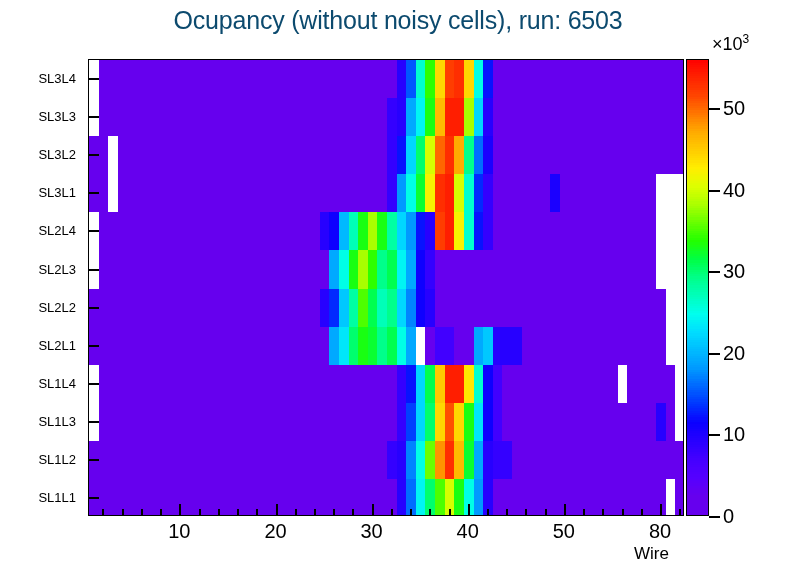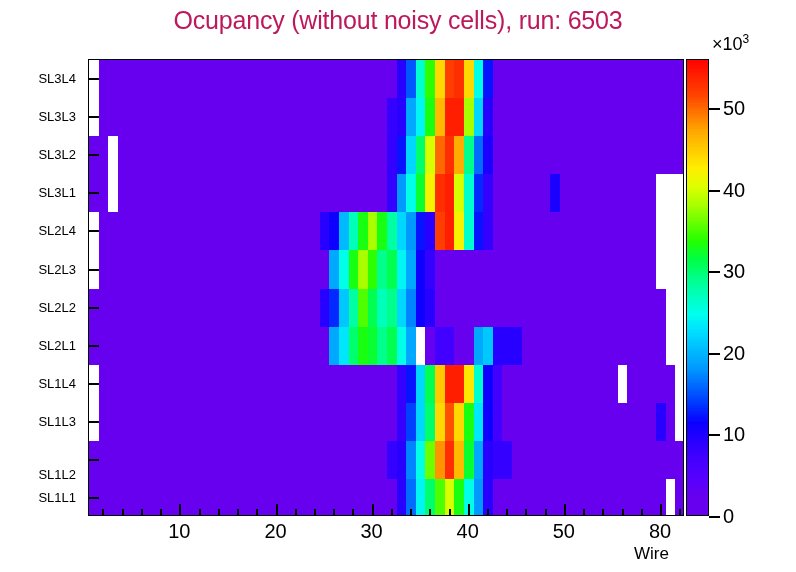--- a/index.html
+++ b/index.html
@@ -9,21 +9,21 @@
     font-family:"Liberation Sans", sans-serif;
     overflow:hidden;
     position:relative;
   }
   #root-canvas{position:absolute;left:0;top:0;width:796px;height:572px;}
 
   
   #plot-title{
     position:absolute;left:0;top:6px;width:796px;
     text-align:center;
-    font-size:25px;color:#be185d;
+    font-size:25px;color:#0c4a6e;
     letter-spacing:-0.2px;
     white-space:nowrap;
   }
 
   
   #plot-frame{
     position:absolute;
     left:88px;top:59px;width:596px;height:457px;
     background:#ffffff;
     border:1px solid #000;
@@ -103,21 +103,21 @@
       <div class="y-tick-label" style="top:19.0px">SL3L4</div>
       <div class="y-tick-label" style="top:57.1px">SL3L3</div>
       <div class="y-tick-label" style="top:95.2px">SL3L2</div>
       <div class="y-tick-label" style="top:133.3px">SL3L1</div>
       <div class="y-tick-label" style="top:171.4px">SL2L4</div>
       <div class="y-tick-label" style="top:209.5px">SL2L3</div>
       <div class="y-tick-label" style="top:247.5px">SL2L2</div>
       <div class="y-tick-label" style="top:285.6px">SL2L1</div>
       <div class="y-tick-label" style="top:323.7px">SL1L4</div>
       <div class="y-tick-label" style="top:361.8px">SL1L3</div>
-      <div class="y-tick-label" style="top:415px">SL1L2</div>
+      <div class="y-tick-label" style="top:400px">SL1L2</div>
       <div class="y-tick-label" style="top:438.0px">SL1L1</div>
     </div>
 
   <div id="plot-frame">
     <div id="heat-layer">
         <div class="heat-cell" style="left:0.00px;top:0.00px;width:10.21px;height:38.68px;background:#ffffff"></div>
         <div class="heat-cell" style="left:9.61px;top:0.00px;width:10.21px;height:38.68px;background:rgb(102,0,238)"></div>
         <div class="heat-cell" style="left:19.23px;top:0.00px;width:10.21px;height:38.68px;background:rgb(102,0,238)"></div>
         <div class="heat-cell" style="left:28.84px;top:0.00px;width:10.21px;height:38.68px;background:rgb(102,0,238)"></div>
         <div class="heat-cell" style="left:38.45px;top:0.00px;width:10.21px;height:38.68px;background:rgb(102,0,238)"></div>

